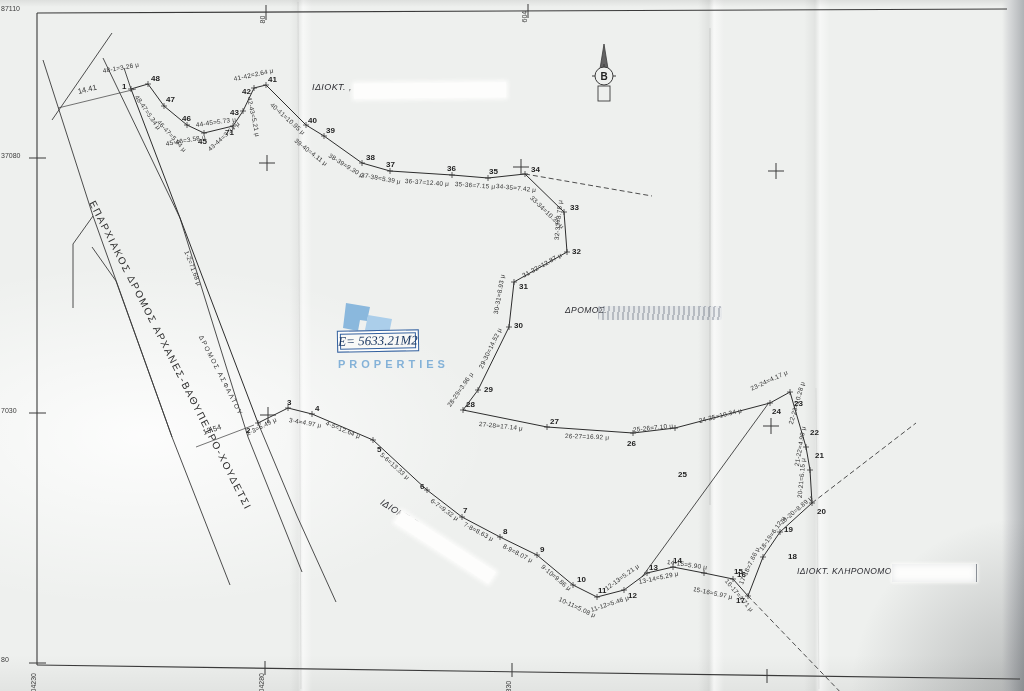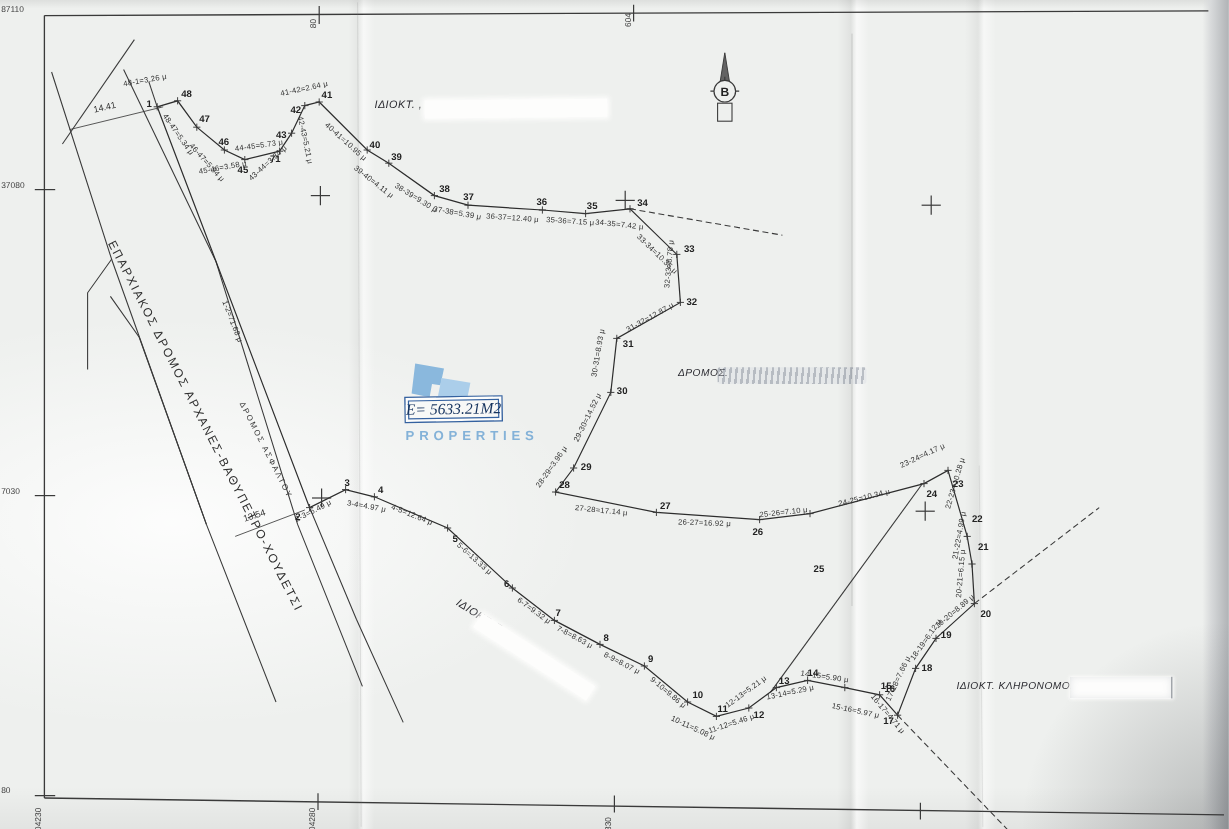--- a/index.html
+++ b/index.html
@@ -274,21 +274,21 @@
       <span class="lbl pt" style="left: 503px; top: 528px;">8</span>
       <span class="lbl pt" style="left: 540px; top: 546px;">9</span>
       <span class="lbl pt" style="left: 577px; top: 576px;">10</span>
       <span class="lbl pt" style="left: 598px; top: 587px;">11</span>
       <span class="lbl pt" style="left: 628px; top: 592px;">12</span>
       <span class="lbl pt" style="left: 649px; top: 564px;">13</span>
       <span class="lbl pt" style="left: 673px; top: 557px;">14</span>
       <span class="lbl pt" style="left: 702px; top: 568px; margin-left: 32px;">15</span>
       <span class="lbl pt" style="left: 737px; top: 571px;">16</span>
       <span class="lbl pt" style="left: 736px; top: 597px;">17</span>
-      <span class="lbl pt" style="left: 768px; top: 553px;">18</span>
+      <span class="lbl pt" style="left: 788px; top: 553px;">18</span>
       <span class="lbl pt" style="left: 784px; top: 526px;">19</span>
       <span class="lbl pt" style="left: 817px; top: 508px;">20</span>
       <span class="lbl pt" style="left: 815px; top: 452px; text-align: center;">21</span>
       <span class="lbl pt" style="left: 810px; top: 429px;">22</span>
       <span class="lbl pt" style="left: 794px; top: 400px;">23</span>
       <span class="lbl pt" style="left: 772px; top: 408px;">24</span>
       <span class="lbl pt" style="left: 678px; top: 431px; margin-top: 40px;">25</span>
       <span class="lbl pt" style="left: 627px; top: 440px;">26</span>
       <span class="lbl pt" style="left: 550px; top: 418px;">27</span>
       <span class="lbl pt" style="left: 466px; top: 401px;">28</span>

